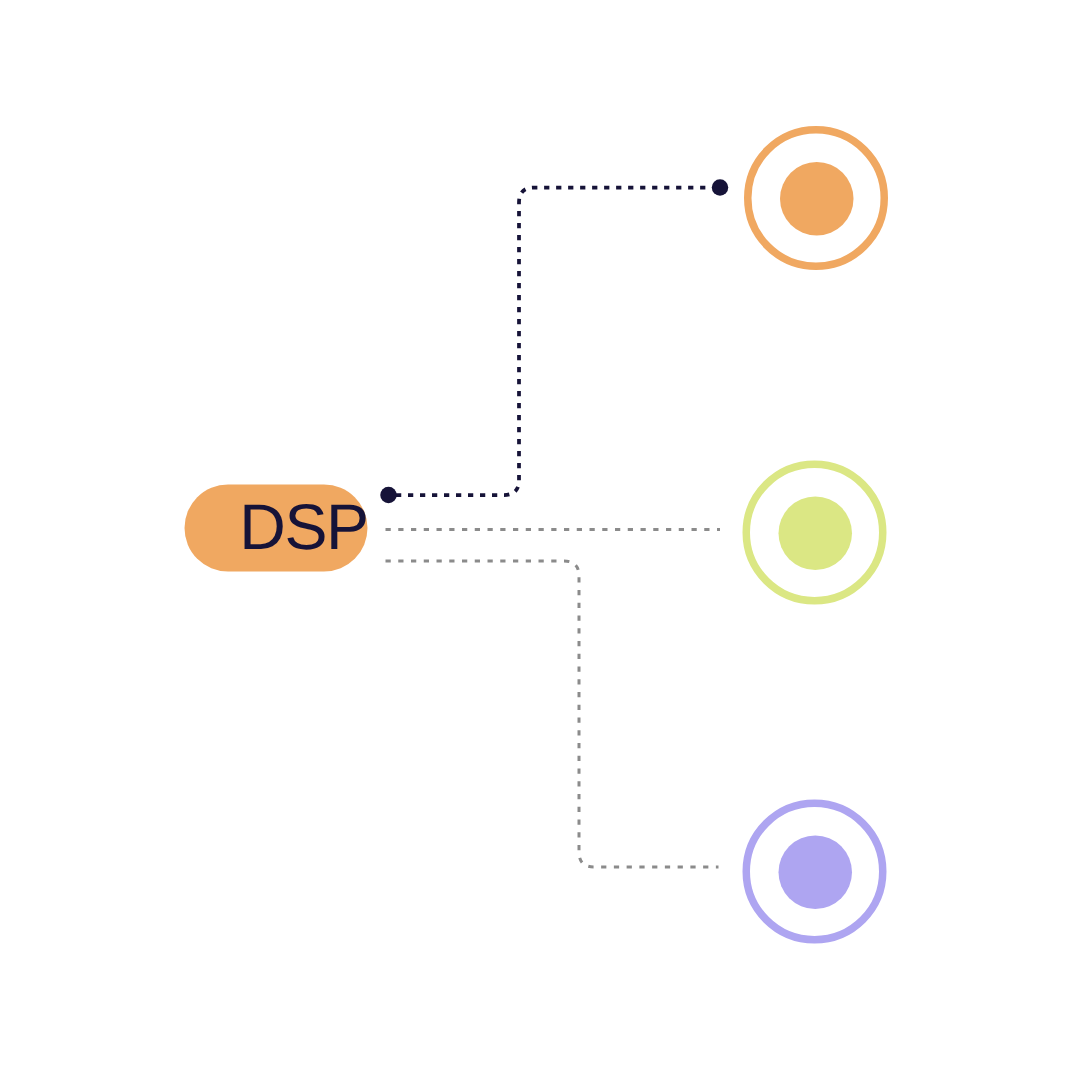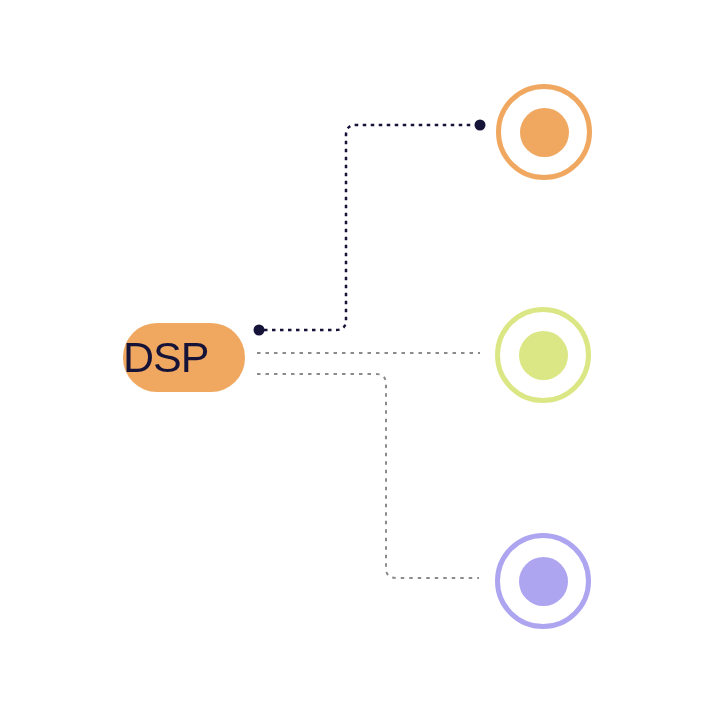--- a/index.html
+++ b/index.html
@@ -31,25 +31,25 @@
   }
   .edge-gray {
     stroke-width: 2;
     stroke-dasharray: 3.5 5;
   }
   .pill {
     position: absolute;
     left: 123px;
     top: 323px;
     width: 122px;
-    height: 69px;
+    height: 58px;
     border-radius: 34px;
     display: flex;
     align-items: center;
-    justify-content: flex-start;
+    justify-content: flex-end;
   }
   .pill span {
     font-size: 43px;
     font-weight: 500;
     letter-spacing: -1px;
     line-height: 1;
   }
   .ring {
     position: absolute;
     box-sizing: border-box;

